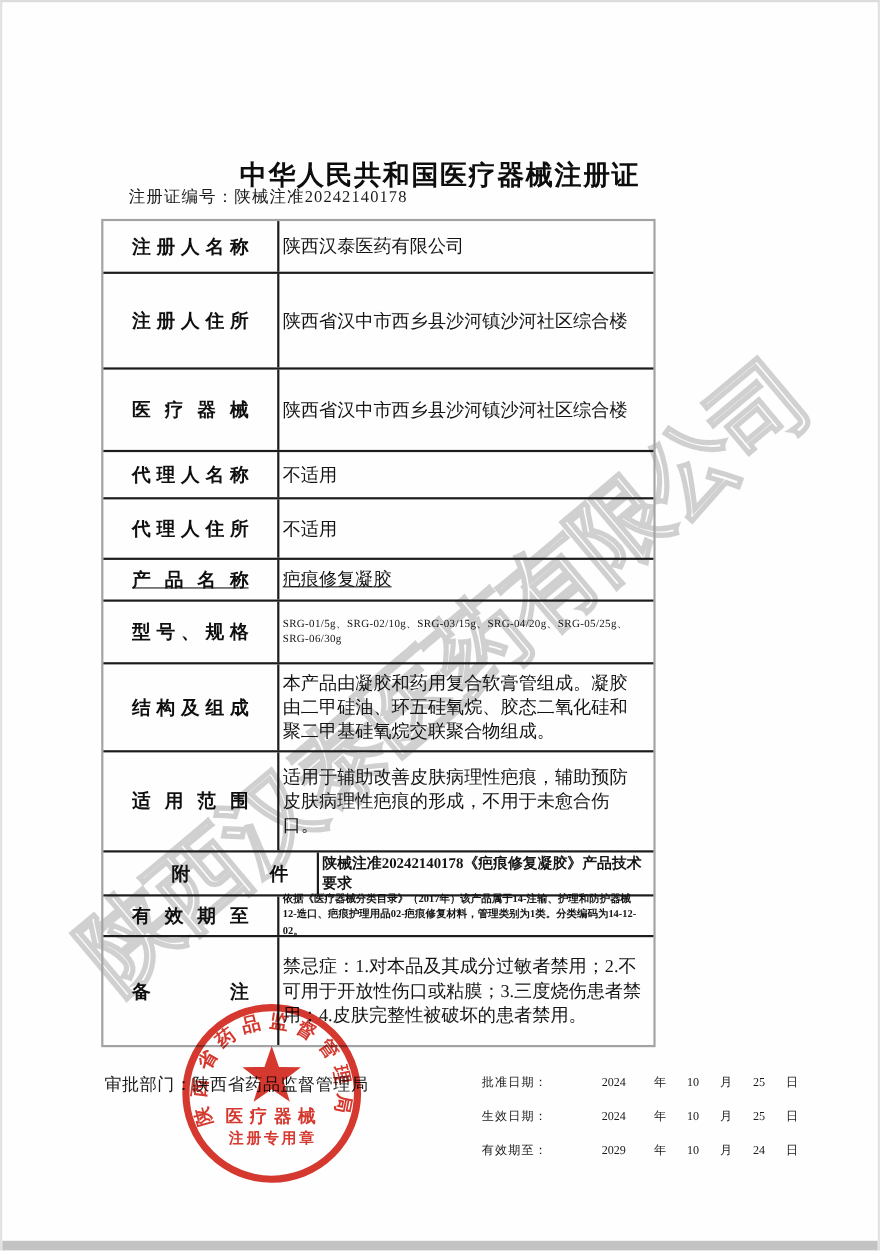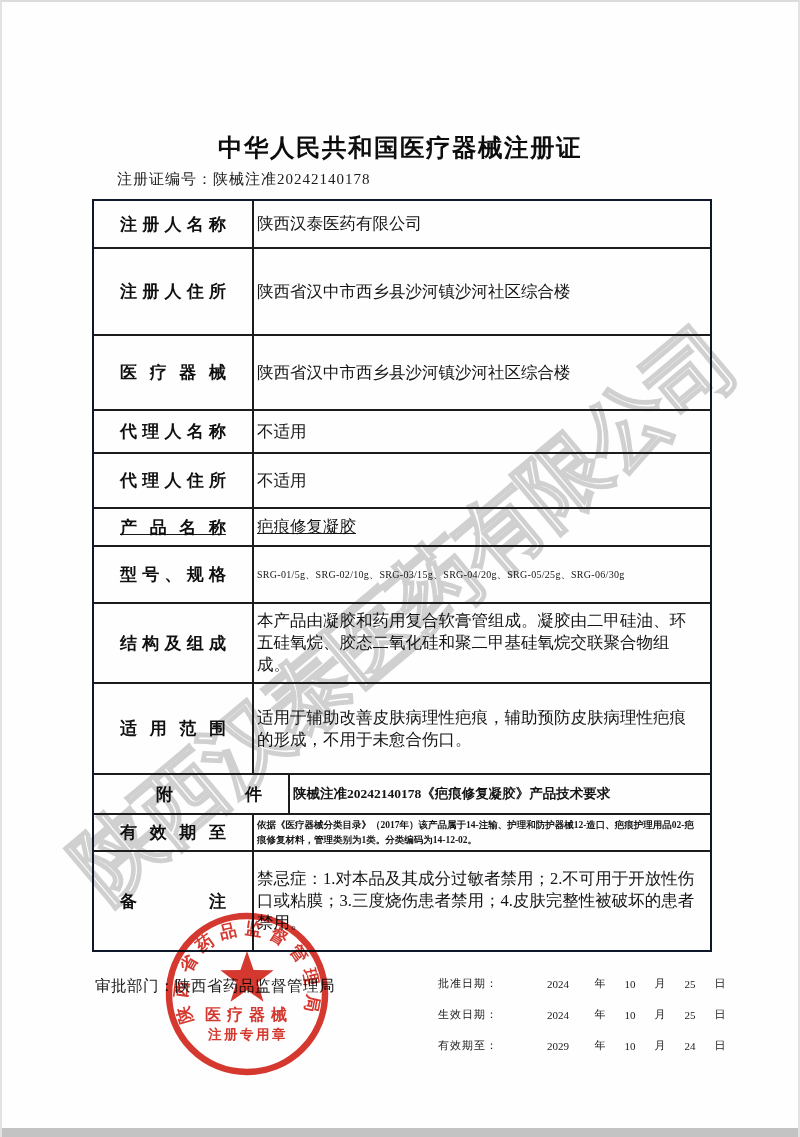--- a/index.html
+++ b/index.html
@@ -37,43 +37,43 @@
     color: transparent;
     -webkit-text-stroke: 2px #c9c9c9;
     opacity: 0.85;
     z-index: 1;
     pointer-events: none;
   }
 
   
   .doc-title {
     position: absolute;
-    left: 0; right: 0; top: 129px;
+    left: 0; right: 0; top: 140px;
     text-align: center;
     font-family: "Liberation Sans", sans-serif;
     font-weight: 700;
     font-size: 24.5px;
     letter-spacing: 1.5px;
     color: #0d0d0d;
     z-index: 2;
   }
   .cert-line {
     position: absolute;
     left: 115px; top: 168px;
     font-size: 15px;
     letter-spacing: 1px;
     z-index: 2;
   }
 
   
   .reg-table {
     position: absolute;
     left: 90px; top: 197px;
-    width: 620px;
-    border: 2px solid #0f172a;
+    width: 504px;
+    border: 2px solid #a3a3a3;
     z-index: 2;
     background: transparent;
   }
   .trow { display: flex; border-top: 2px solid #1c1c1c; }
   .trow:first-child { border-top: none; }
   .tlabel {
     width: 160px;
     flex: 0 0 160px;
     border-right: 2px solid #1c1c1c;
     display: flex;

